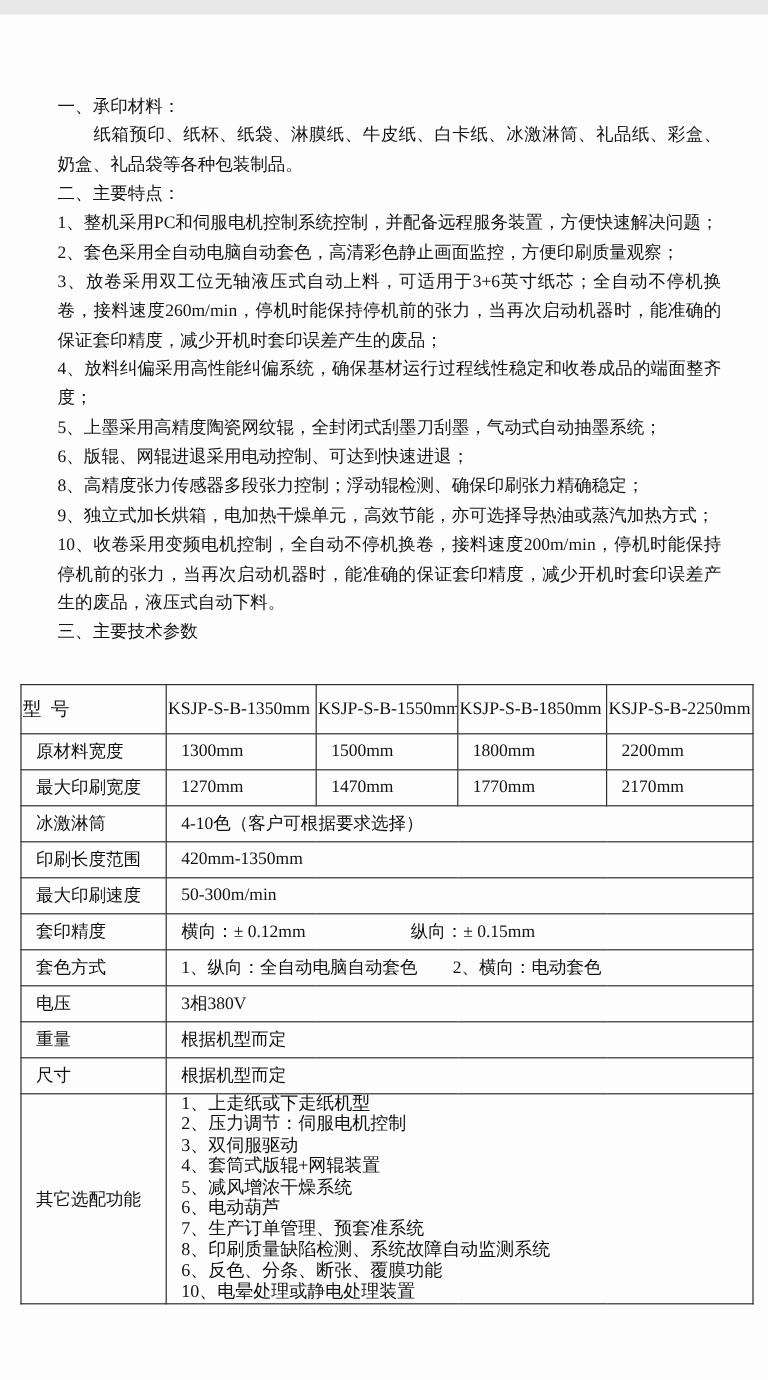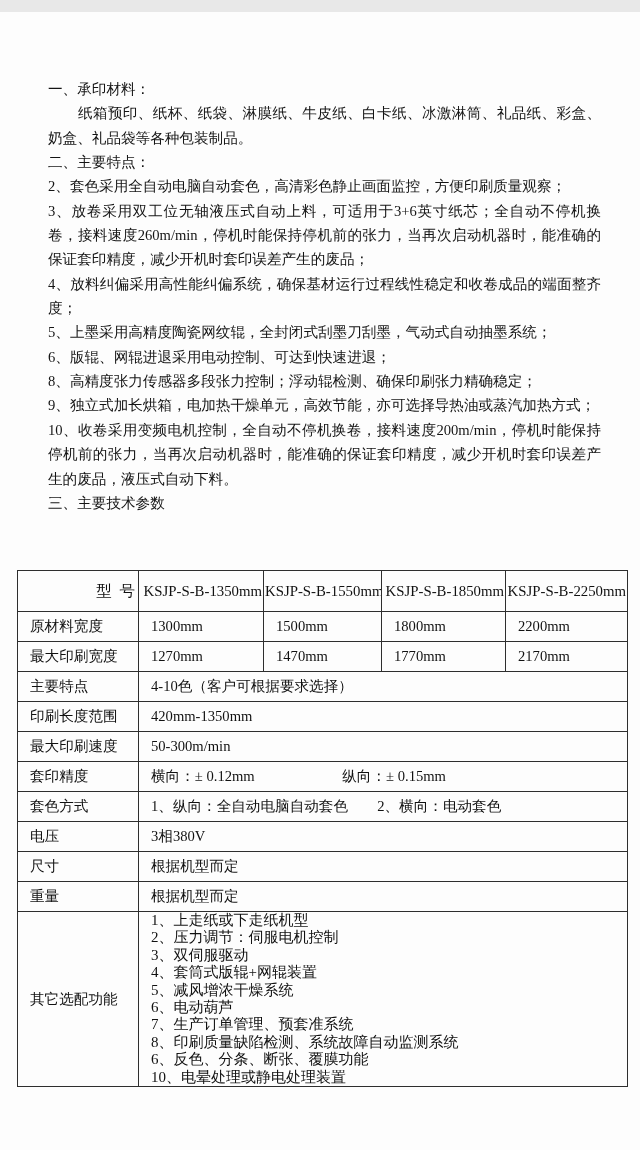--- a/index.html
+++ b/index.html
@@ -36,40 +36,41 @@
   }
   table.spec td {
     border: 1px solid #2e2e2e;
     font-size: 14.6px;
     color: #111;
     padding: 0 4px 0 12px;
     overflow: hidden;
     white-space: nowrap;
   }
   tr.hdr { height: 41px; }
-  tr.hdr td { text-align: right; padding: 0 1px; font-size: 14.8px; }
+  tr.hdr td { text-align: left; padding: 0 1px; font-size: 14.8px; }
   tr.hdr td.lbl { font-size: 15.5px; letter-spacing: 2px; }
   tr.std { height: 30px; }
   td.lbl { font-size: 14.8px; }
   td.opts { padding: 6px 4px 6px 12px; white-space: normal; }
   td.opts div {
     font-size: 15px;
     line-height: 17.4px;
     white-space: nowrap;
   }
 </style>
 </head>
 <body>
 
 <div class="page">
 
   <div class="content">
     <p>一、承印材料：</p>
     <p class="indent">纸箱预印、纸杯、纸袋、淋膜纸、牛皮纸、白卡纸、冰激淋筒、礼品纸、彩盒、奶盒、礼品袋等各种包装制品。</p>
     <p>二、主要特点：</p>
+    <p>1、整机采用PC和伺服电机控制系统控制，并配备远程服务装置，方便快速解决问题；</p>
     <p>2、套色采用全自动电脑自动套色，高清彩色静止画面监控，方便印刷质量观察；</p>
     <p>3、放卷采用双工位无轴液压式自动上料，可适用于3+6英寸纸芯；全自动不停机换卷，接料速度260m/min，停机时能保持停机前的张力，当再次启动机器时，能准确的保证套印精度，减少开机时套印误差产生的废品；</p>
     <p>4、放料纠偏采用高性能纠偏系统，确保基材运行过程线性稳定和收卷成品的端面整齐度；</p>
     <p>5、上墨采用高精度陶瓷网纹辊，全封闭式刮墨刀刮墨，气动式自动抽墨系统；</p>
     <p>6、版辊、网辊进退采用电动控制、可达到快速进退；</p>
     <p>8、高精度张力传感器多段张力控制；浮动辊检测、确保印刷张力精确稳定；</p>
     <p>9、独立式加长烘箱，电加热干燥单元，高效节能，亦可选择导热油或蒸汽加热方式；</p>
     <p>10、收卷采用变频电机控制，全自动不停机换卷，接料速度200m/min，停机时能保持停机前的张力，当再次启动机器时，能准确的保证套印精度，减少开机时套印误差产生的废品，液压式自动下料。</p>
     <p>三、主要技术参数</p>
   </div>
@@ -98,21 +99,21 @@
         <td>2200mm</td>
       </tr>
       <tr class="std">
         <td class="lbl">最大印刷宽度</td>
         <td>1270mm</td>
         <td>1470mm</td>
         <td>1770mm</td>
         <td>2170mm</td>
       </tr>
       <tr class="std">
-        <td class="lbl">主要特点</td>
+        <td class="lbl">冰激淋筒</td>
         <td colspan="4">4-10色（客户可根据要求选择）</td>
       </tr>
       <tr class="std">
         <td class="lbl">印刷长度范围</td>
         <td colspan="4">420mm-1350mm</td>
       </tr>
       <tr class="std">
         <td class="lbl">最大印刷速度</td>
         <td colspan="4">50-300m/min</td>
       </tr>
@@ -122,25 +123,25 @@
       </tr>
       <tr class="std">
         <td class="lbl">套色方式</td>
         <td colspan="4">1、纵向：全自动电脑自动套色　　2、横向：电动套色</td>
       </tr>
       <tr class="std">
         <td class="lbl">电压</td>
         <td colspan="4">3相380V</td>
       </tr>
       <tr class="std">
-        <td class="lbl">尺寸</td>
+        <td class="lbl">重量</td>
         <td colspan="4">根据机型而定</td>
       </tr>
       <tr class="std">
-        <td class="lbl">重量</td>
+        <td class="lbl">尺寸</td>
         <td colspan="4">根据机型而定</td>
       </tr>
       <tr>
         <td class="lbl">其它选配功能</td>
         <td colspan="4" class="opts">
           <div>1、上走纸或下走纸机型</div>
           <div>2、压力调节：伺服电机控制</div>
           <div>3、双伺服驱动</div>
           <div>4、套筒式版辊+网辊装置</div>
           <div>5、减风增浓干燥系统</div>

